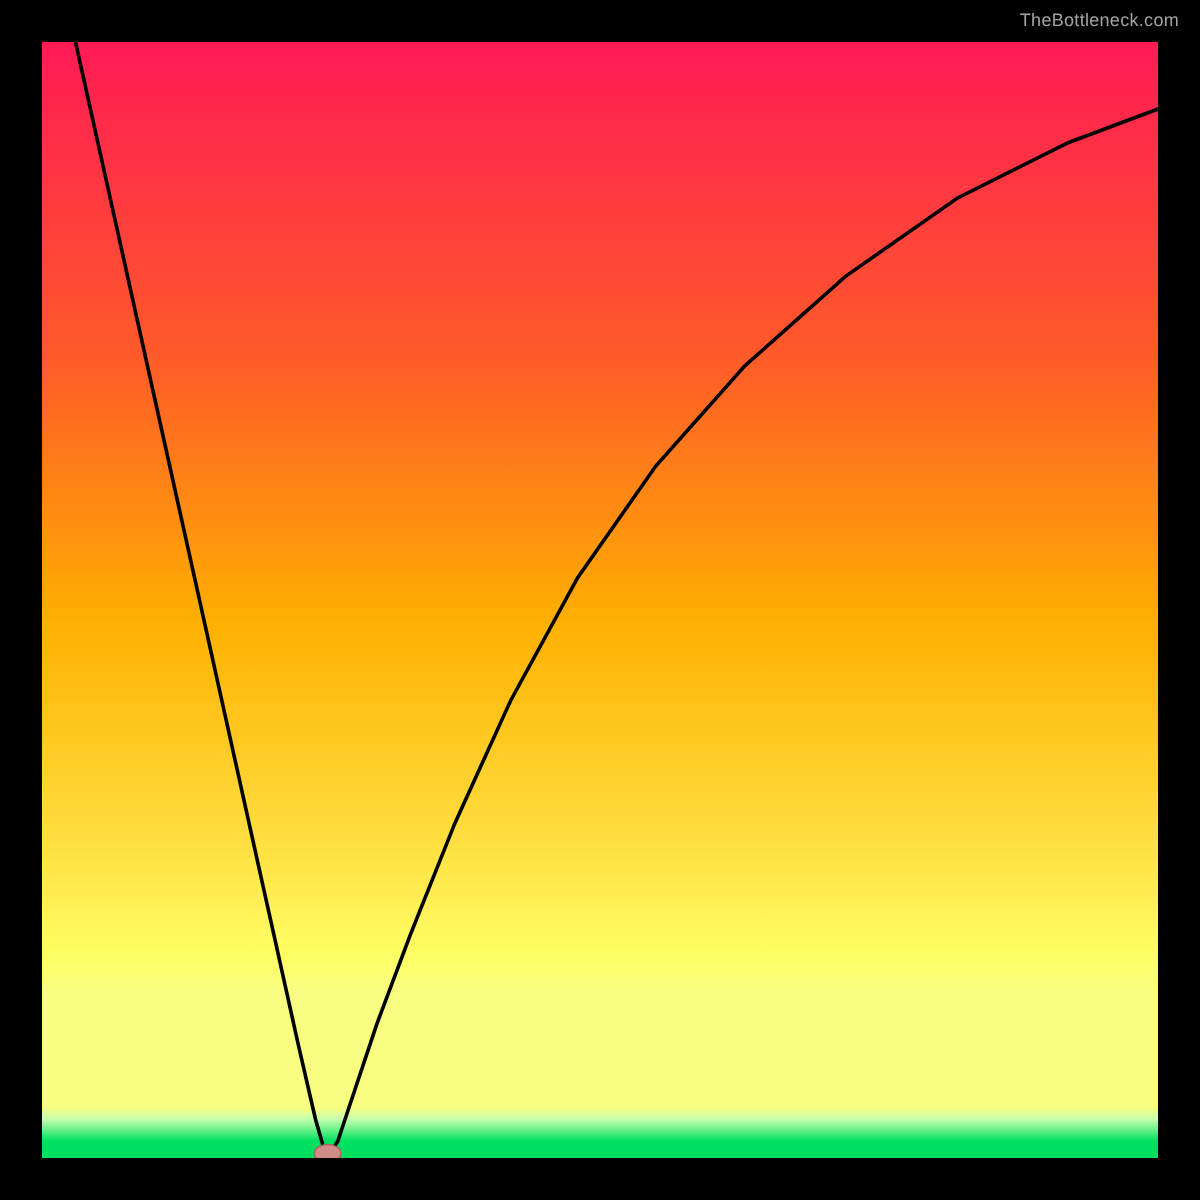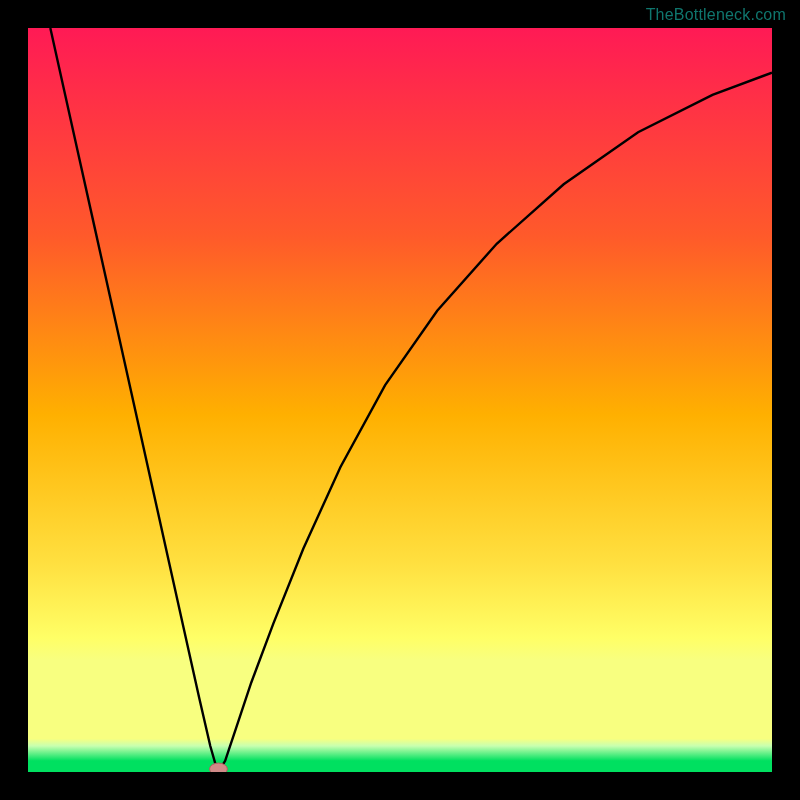--- a/index.html
+++ b/index.html
@@ -23,22 +23,22 @@
     position: absolute;
     left: 0;
     top: 0;
     width: 744px;
     height: 744px;
   }
   .attribution {
     position: absolute;
     top: 6px;
     right: 14px;
-    color: #0f766e;
-    font-size: 16px;
+    color: #a3a3a3;
+    font-size: 12px;
     font-weight: 500;
     letter-spacing: 0.2px;
   }
   svg {
     display: block;
   }
 </style>
 </head>
 <body>
 

